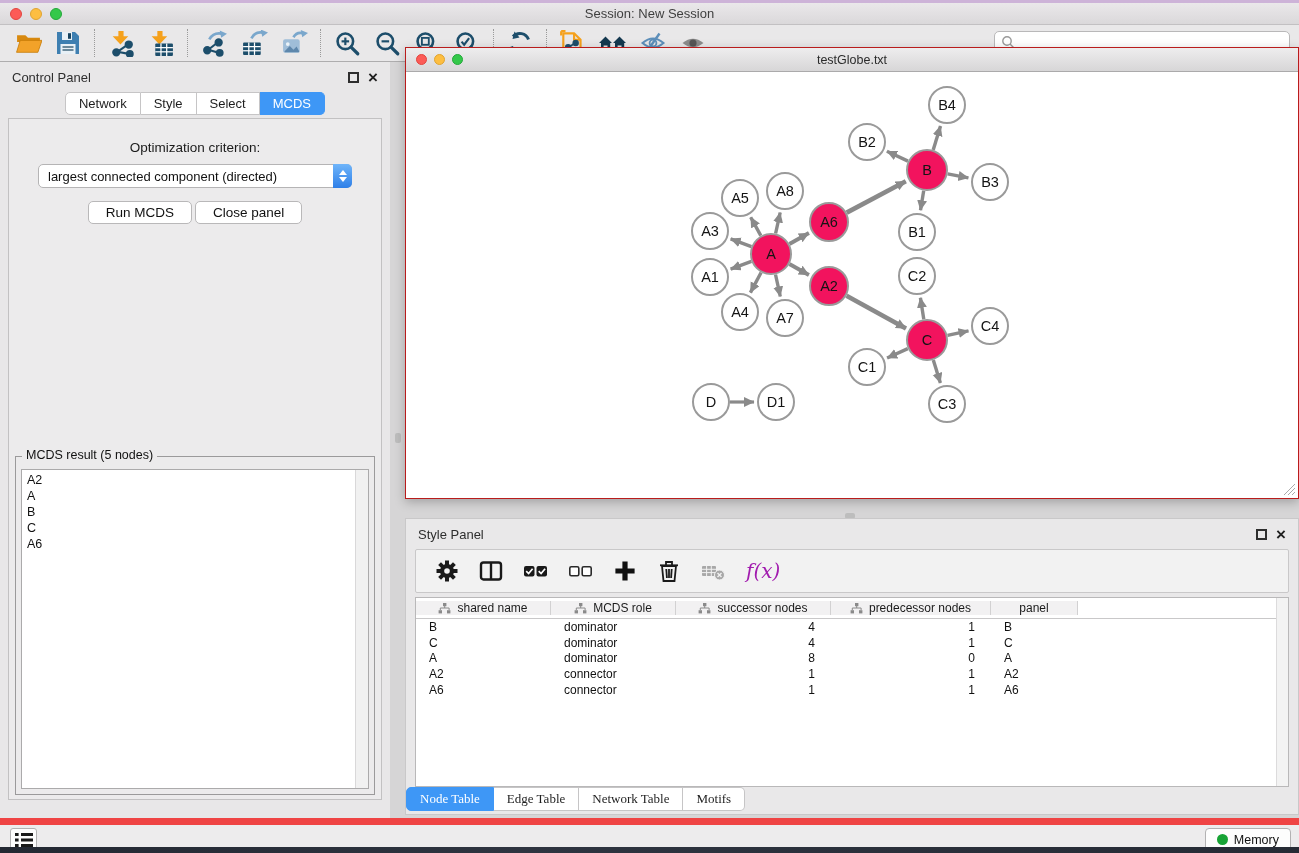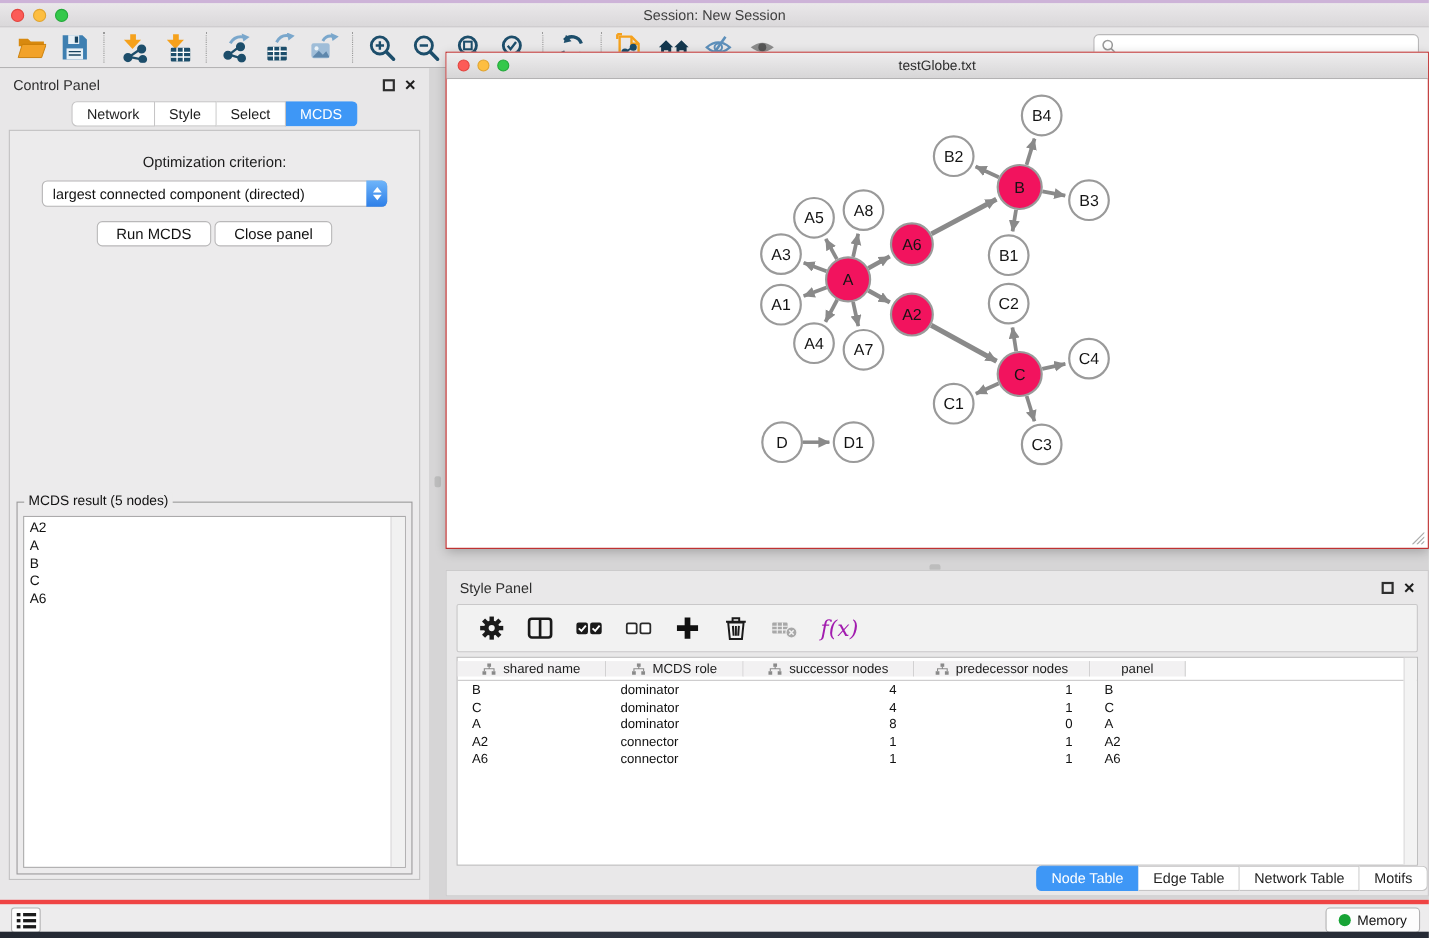--- a/index.html
+++ b/index.html
@@ -89,24 +89,24 @@
   .tp-table { position:absolute; left:9px; right:9px; top:78px; height:190px; background:#fff; border:1px solid #B9B8B9; }
   .tbl-header { display:flex; height:21px; border-bottom:1px solid #C9C8C9;align-items:center; }
   .th { background:#F2F1F2; border-right:1px solid #D2D1D2; display:flex; align-items:center; justify-content:center; gap:6px;
     font-size:12px; color:#1B1B1B; }
   .th-fill { flex:1; background:#fff; }
   .trow { display:flex; height:15.8px; align-items:center; }
   .td { font-size:12px; color:#111; overflow:hidden; white-space:nowrap; }
   .td.left { padding-left:13px; text-align:left; }
   .td.right { padding-right:16px; text-align:right; }
   .tbl-scroll { position:absolute; right:0; top:0; bottom:0; width:12px; background:#F3F3F3; border-left:1px solid #DCDBDC; }
-  .tp-tabs-row { position:absolute; left:0; right:0; top:268px; display:flex; justify-content:flex-end; }
+  .tp-tabs-row { position:absolute; left:0; right:0; top:268px; display:flex; justify-content:flex-start;font-family:Liberation Serif, serif; }
 
   
-  .status-bar { position:absolute; left:0; top:818px; width:100%; height:29px; background:#EDECED; border-top:4px solid #ef4444; }
+  .status-bar { position:absolute; left:0; top:818px; width:100%; height:29px; background:#EDECED; border-top:7px solid #ef4444; }
   .list-btn { position:absolute; left:10px; top:3px; width:27px; height:23px; background:#FDFDFD; border:1px solid #B3B2B3;
     border-radius:3px; display:flex; align-items:center; justify-content:center; }
   .memory-btn { position:absolute; right:8px; top:3px; height:23px; background:#FDFDFD; border:1px solid #B3B2B3;
     border-radius:4px; display:flex; align-items:center; gap:6px; padding:0 11px; }
   .mem-dot { width:11px; height:11px; border-radius:50%; background:#17A335; }
   .memory-btn span.lbl { font-size:12.5px; color:#111; }
   .bottom-strip { position:absolute; left:0; top:847px; width:100%; height:6px; background:linear-gradient(90deg,#232832,#2E3440 40%,#262B35); }
 
   svg { display:block; }
   text { font-family:"Liberation Sans","DejaVu Sans",sans-serif; }

